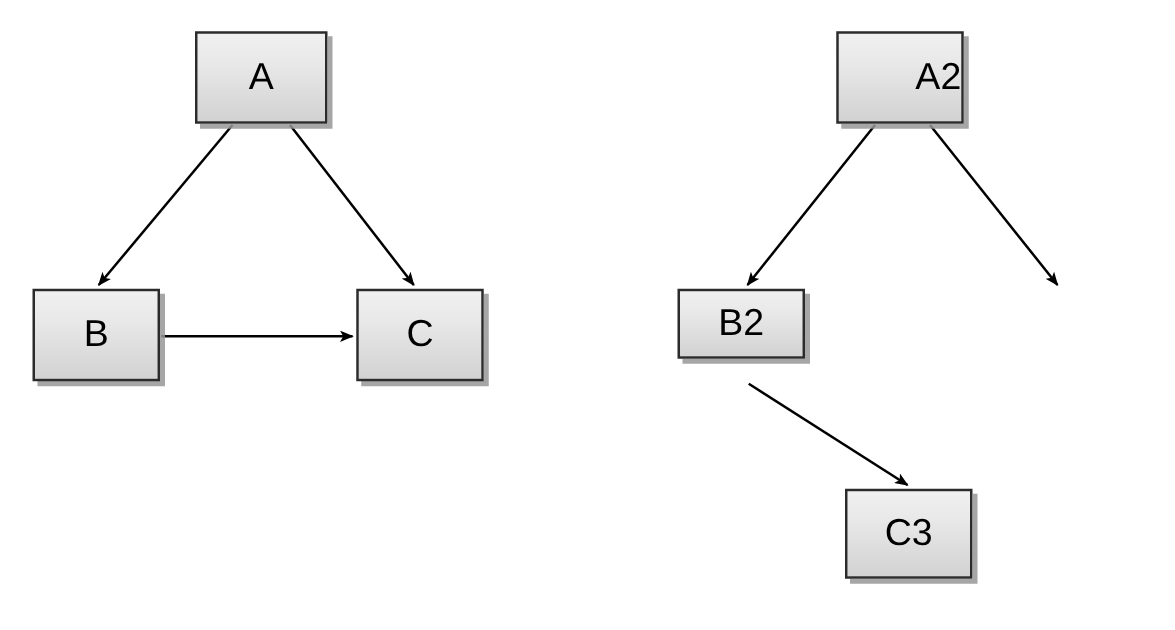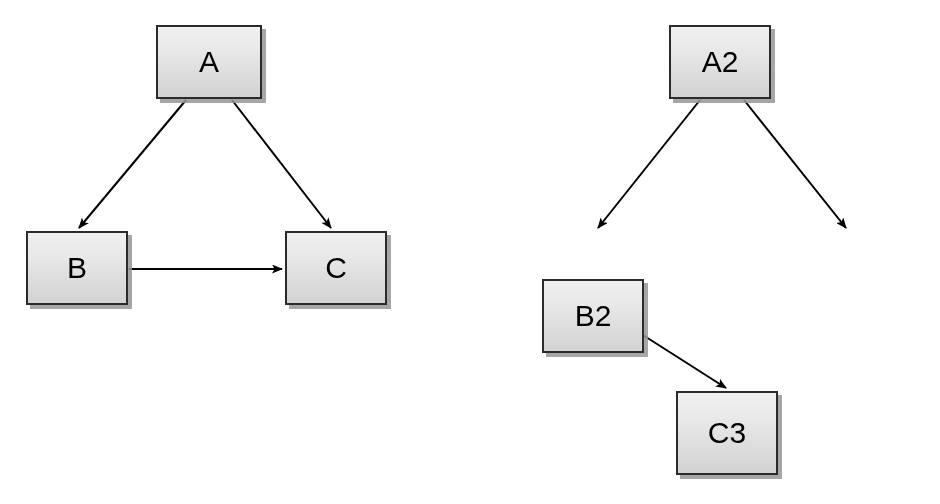--- a/index.html
+++ b/index.html
@@ -74,26 +74,26 @@
   </div>
 
   <div class="node" style="left:26px; top:231px; width:102px; height:74px;">
     <span class="node-label">B</span>
   </div>
 
   <div class="node" style="left:285px; top:231px; width:102px; height:74px;">
     <span class="node-label">C</span>
   </div>
 
-  <div class="node" style="left:669px; top:25px; width:102px; height:74px;">
+  <div class="node" style="left:669px; top:25px; width:102px; height:74px;justify-content:flex-end;">
     <span class="node-label">A2</span>
   </div>
 
-  <div class="node" style="left:542px; top:231px; width:102px; height:74px;margin-top:48px;">
+  <div class="node" style="left:542px; top:231px; width:102px; height:56px;">
     <span class="node-label">B2</span>
   </div>
 
 
-  <div class="node" style="left:676px; top:391px; width:102px; height:84px;">
+  <div class="node" style="left:676px; top:391px; width:102px; height:72px;">
     <span class="node-label">C3</span>
   </div>
 
 </div>
 
 </body></html>

